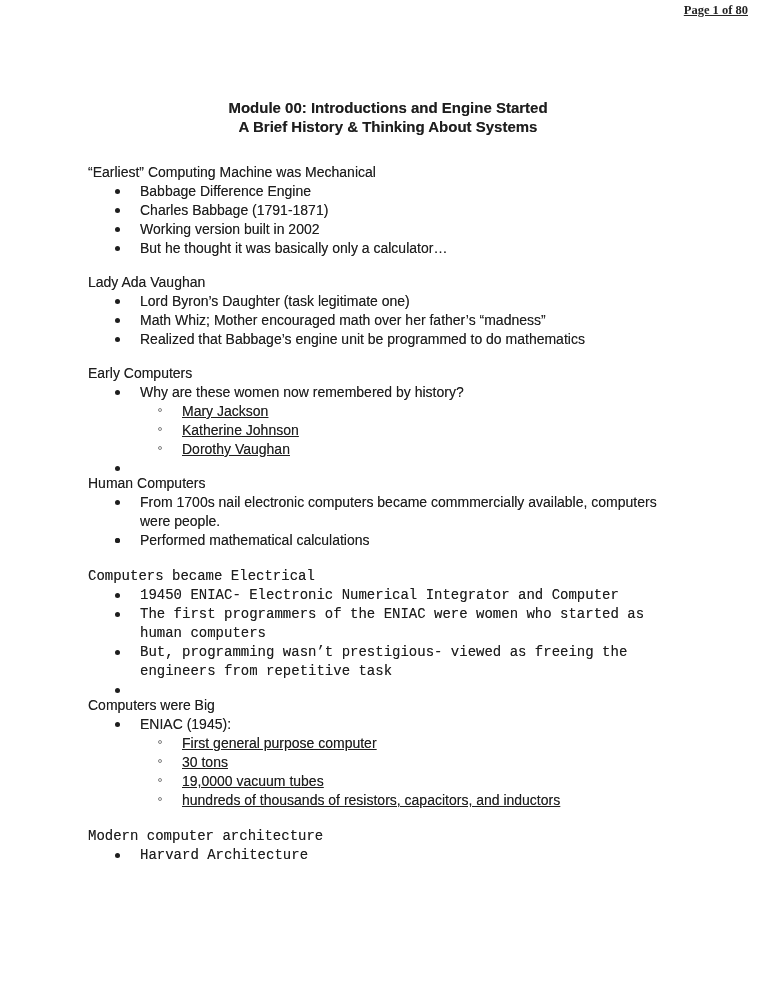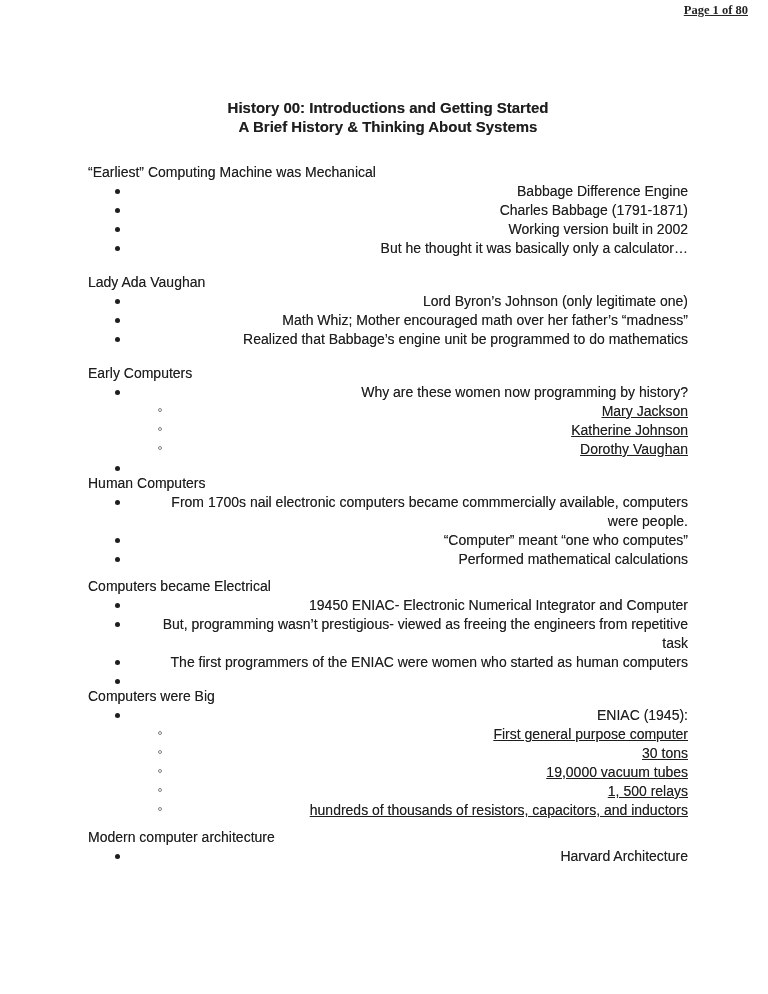--- a/index.html
+++ b/index.html
@@ -34,23 +34,23 @@
   }
   .title {
     font-size: 15px;
     font-weight: bold;
     line-height: 19px;
     text-align: center;
     margin-bottom: 27px;
   }
   .sec { margin-top: 15px; }
   .sec.first { margin-top: 0; }
-  .sec.tight { margin-top: 8px; }
+  .sec.tight { margin-top: 17px; font-family: Liberation Mono, monospace; }
   .sec-heading { font-weight: normal; }
-  .item { position: relative; text-align: right; }
+  .item { position: relative; }
   .item.l1 { padding-left: 52px; }
   .item.l2 { padding-left: 94px; text-decoration: underline; }
   .bullet {
     position: absolute;
     border-radius: 50%;
   }
   .l1 > .bullet {
     left: 27px;
     top: 7px;
     width: 5px;
@@ -69,21 +69,21 @@
 </head>
 <body>
 
 <div class="page">
 
   <div class="page-header">Page 1 of 80</div>
 
   <div class="doc">
 
     <h1 class="title">
-      <span>History 00: Introductions and Getting Started</span><br>
+      <span>Module 00: Introductions and Engine Started</span><br>
       <span>A Brief History &amp; Thinking About Systems</span>
     </h1>
 
     <section class="sec first">
       <div class="sec-heading">“Earliest” Computing Machine was Mechanical</div>
       <div class="item l1">
         <span class="bullet"></span>
         <span>Babbage Difference Engine</span>
       </div>
       <div class="item l1">
@@ -97,37 +97,37 @@
       <div class="item l1">
         <span class="bullet"></span>
         <span>But he thought it was basically only a calculator…</span>
       </div>
     </section>
 
     <section class="sec">
       <div class="sec-heading">Lady Ada Vaughan</div>
       <div class="item l1">
         <span class="bullet"></span>
-        <span>Lord Byron’s Johnson (only legitimate one)</span>
+        <span>Lord Byron’s Daughter (task legitimate one)</span>
       </div>
       <div class="item l1">
         <span class="bullet"></span>
         <span>Math Whiz; Mother encouraged math over her father’s “madness”</span>
       </div>
       <div class="item l1">
         <span class="bullet"></span>
         <span>Realized that Babbage’s engine unit be programmed to do mathematics</span>
       </div>
     </section>
 
     <section class="sec">
       <div class="sec-heading">Early Computers</div>
       <div class="item l1">
         <span class="bullet"></span>
-        <span>Why are these women now programming by history?</span>
+        <span>Why are these women now remembered by history?</span>
       </div>
       <div class="item l2">
         <span class="bullet"></span>
         <span>Mary Jackson</span>
       </div>
       <div class="item l2">
         <span class="bullet"></span>
         <span>Katherine Johnson</span>
       </div>
       <div class="item l2">
@@ -140,68 +140,63 @@
     </section>
 
     <section class="sec">
       <div class="sec-heading">Human Computers</div>
       <div class="item l1">
         <span class="bullet"></span>
         <span>From 1700s nail electronic computers became commmercially available, computers were people.</span>
       </div>
       <div class="item l1">
         <span class="bullet"></span>
-        <span>“Computer” meant “one who computes”</span>
       </div>
       <div class="item l1">
         <span class="bullet"></span>
         <span>Performed mathematical calculations</span>
       </div>
     </section>
 
     <section class="sec tight">
       <div class="sec-heading">Computers became Electrical</div>
       <div class="item l1">
         <span class="bullet"></span>
         <span>19450 ENIAC- Electronic Numerical Integrator and Computer</span>
       </div>
       <div class="item l1">
         <span class="bullet"></span>
+        <span>The first programmers of the ENIAC were women who started as human computers</span>
+      </div>
+      <div class="item l1">
+        <span class="bullet"></span>
         <span>But, programming wasn’t prestigious- viewed as freeing the engineers from repetitive task</span>
       </div>
       <div class="item l1">
         <span class="bullet"></span>
-        <span>The first programmers of the ENIAC were women who started as human computers</span>
-      </div>
-      <div class="item l1">
-        <span class="bullet"></span>
       </div>
     </section>
 
     <section class="sec">
       <div class="sec-heading">Computers were Big</div>
       <div class="item l1">
         <span class="bullet"></span>
         <span>ENIAC (1945):</span>
       </div>
       <div class="item l2">
         <span class="bullet"></span>
         <span>First general purpose computer</span>
       </div>
       <div class="item l2">
         <span class="bullet"></span>
         <span>30 tons</span>
       </div>
       <div class="item l2">
         <span class="bullet"></span>
         <span>19,0000 vacuum tubes</span>
-      </div>
-      <div class="item l2">
-        <span class="bullet"></span>
-        <span>1, 500 relays</span>
       </div>
       <div class="item l2">
         <span class="bullet"></span>
         <span>hundreds of thousands of resistors, capacitors, and inductors</span>
       </div>
     </section>
 
     <section class="sec tight">
       <div class="sec-heading">Modern computer architecture</div>
       <div class="item l1">

